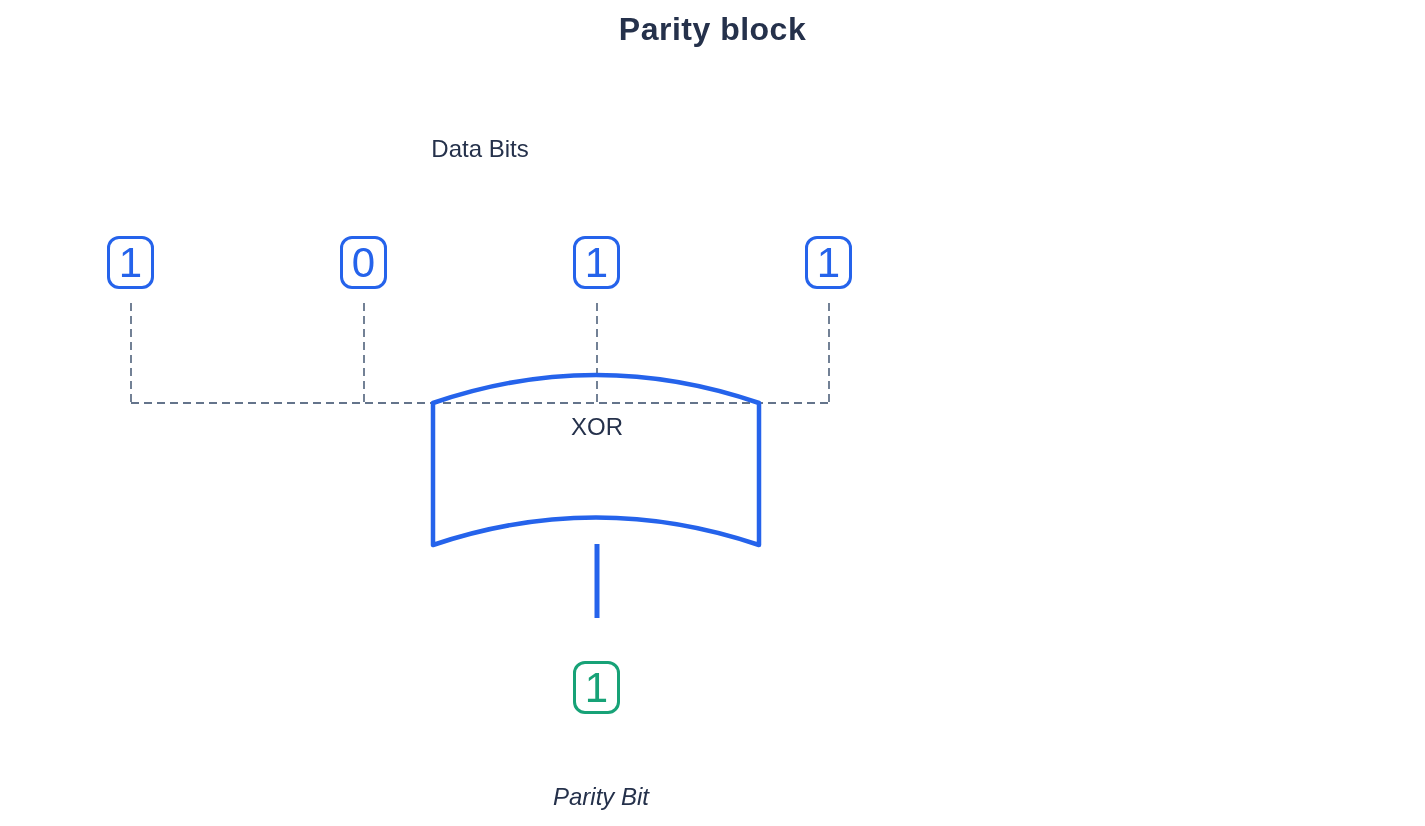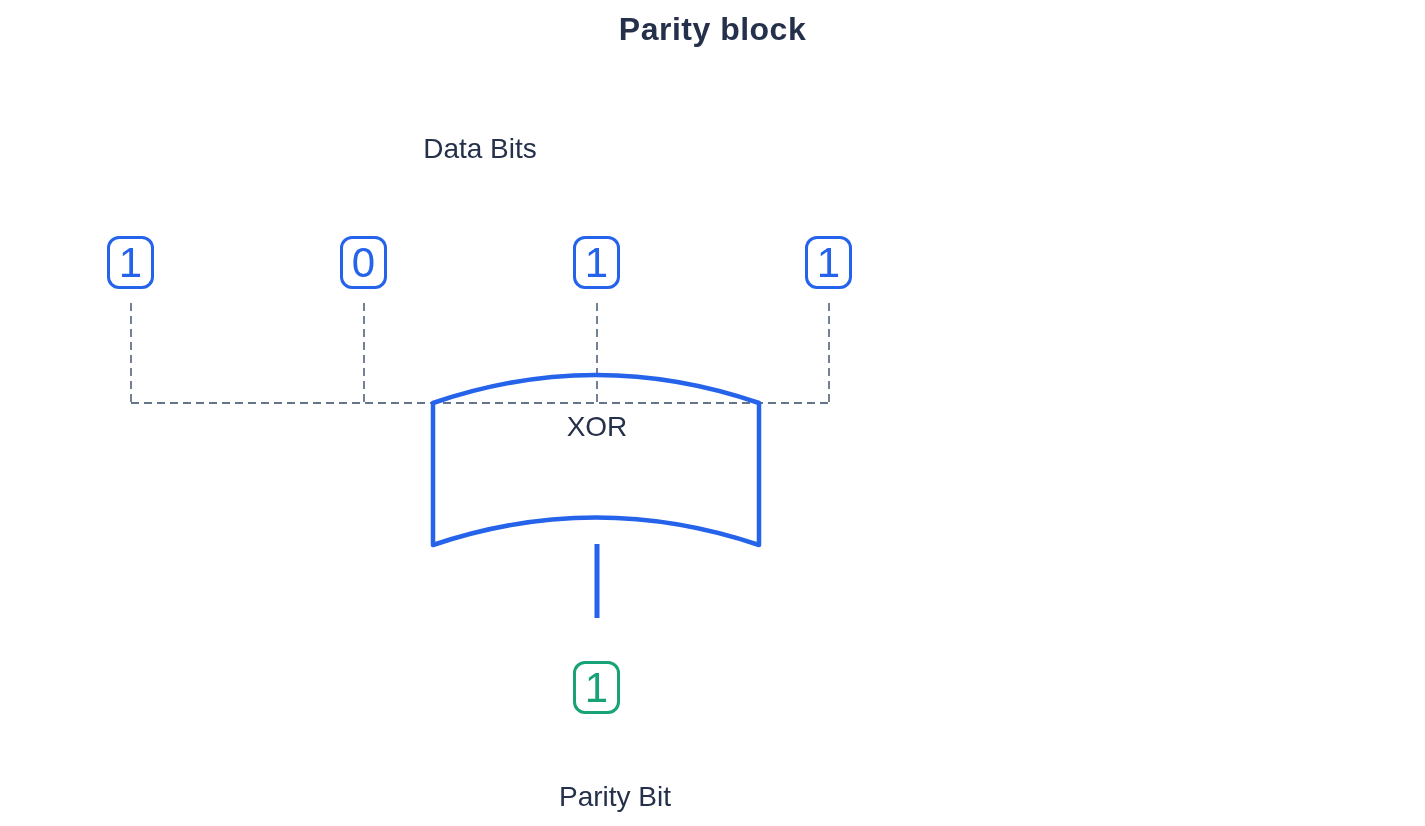--- a/index.html
+++ b/index.html
@@ -50,28 +50,28 @@
     width: 1425px;
     text-align: center;
     font-size: 32px;
     font-weight: bold;
     color: var(--text-dark);
     letter-spacing: 0.5px;
   }
   .label {
     position: absolute;
     transform: translateX(-50%);
-    font-size: 28px;
+    font-size: 24px;
     color: var(--text-dark);
     white-space: nowrap;
     line-height: 30px;
   }
   .data-bits-label { left: 480px; top: 134px; }
   .xor-label       { left: 597px; top: 412px; }
-  .parity-label    { left: 615px; top: 782px; }
+  .parity-label    { left: 601px; top: 782px; font-style: italic; }
   .bit-box {
     position: absolute;
     width: 47px;
     height: 53px;
     border: 3px solid var(--bit-blue);
     border-radius: 12px;
     color: var(--bit-blue);
     font-size: 42px;
     line-height: 47px;
     text-align: center;

